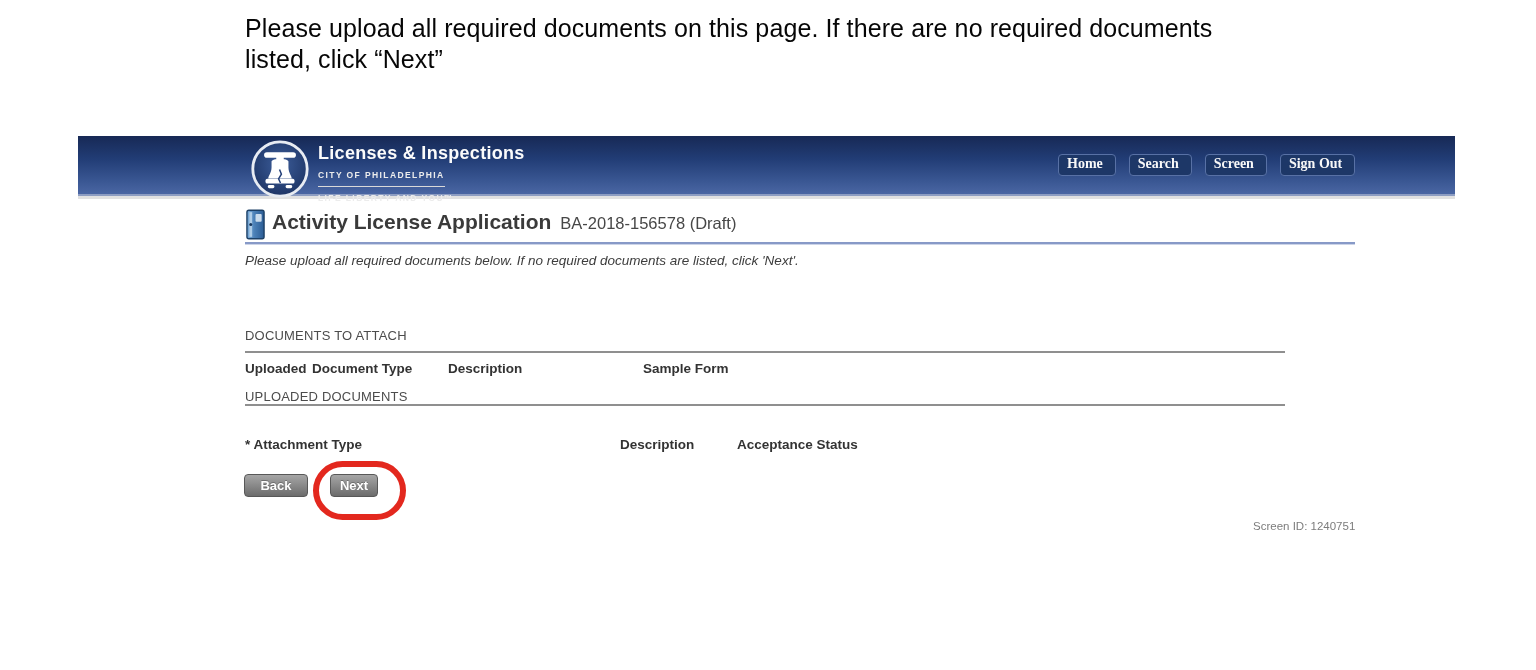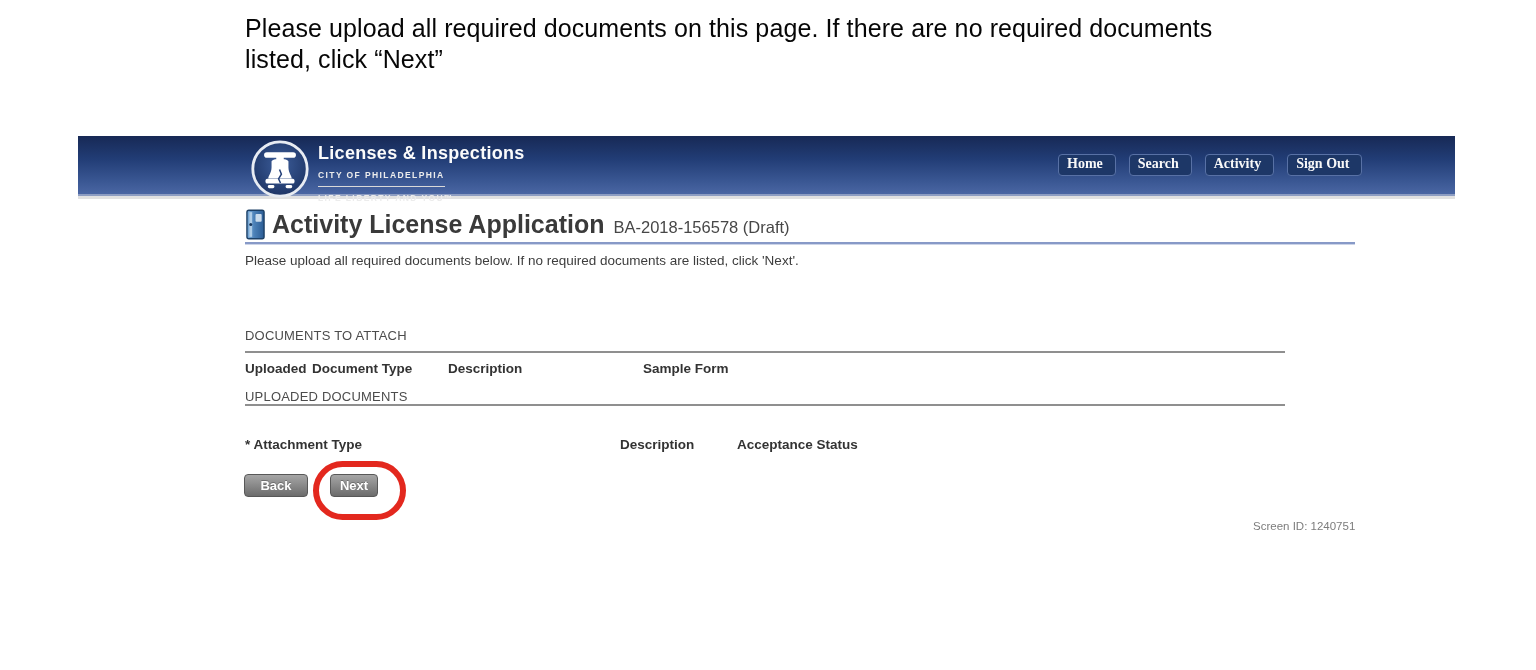--- a/index.html
+++ b/index.html
@@ -29,28 +29,28 @@
   .brand-sub2{font-size:8.5px;font-weight:bold;letter-spacing:1.4px;color:#ececec;margin-top:6px;}
   .nav-row{position:absolute;left:1058px;top:154px;display:flex;gap:13px;}
   .nav-btn{
     background:#1d3767;border:1px solid #5871a5;border-radius:4px;
     color:#f8f8f8;font-family:"Liberation Serif",serif;font-weight:bold;font-size:14px;
     padding:1px 12px 3px 8px;cursor:pointer;white-space:nowrap;
   }
   
   .binder-icon{position:absolute;left:246px;top:209px;}
   .page-title-row{position:absolute;left:272px;top:210px;white-space:nowrap;}
-  .page-title{font-size:25px;font-weight:bold;color:#3a3a3a;}
+  .page-title{font-size:21px;font-weight:bold;color:#3a3a3a;}
   .record-id{font-size:16.5px;color:#474747;margin-left:9px;}
   .title-underline{
     position:absolute;left:245px;top:242px;width:1110px;height:2px;
     background:#8799c7;box-shadow:0 1px 0 #ccd4e8;
   }
   .page-note{
-    position:absolute;left:245px;top:253px;font-size:13.5px;color:#3d3d3d;
+    position:absolute;left:245px;top:253px;font-size:13.5px;font-style:italic;color:#3d3d3d;
   }
   
   .sec-heading{position:absolute;font-size:13px;color:#4c4c4c;letter-spacing:0.2px;}
   .sec-line{position:absolute;left:245px;width:1040px;height:2px;background:#8f8f8f;}
   .col-h{position:absolute;font-size:13.5px;font-weight:bold;color:#333333;white-space:nowrap;}
   
   .gray-btn{
     position:absolute;height:23px;border:1px solid #585858;border-radius:4px;
     background:linear-gradient(#a6a6a6,#6c6c6c);
     color:#ffffff;font-weight:bold;font-size:13px;font-family:"Liberation Sans",sans-serif;
@@ -96,21 +96,21 @@
     <div class="brand-title">Licenses &amp; Inspections</div>
     <div>
       <span class="brand-sub1">CITY OF PHILADELPHIA</span>
     </div>
     <div class="brand-sub2">LIFE LIBERTY AND YOU™</div>
   </div>
 
   <div class="nav-row">
     <button class="nav-btn">Home</button>
     <button class="nav-btn">Search</button>
-    <button class="nav-btn">Activity</button>
+    <button class="nav-btn">Screen</button>
     <button class="nav-btn">Sign Out</button>
   </div>
 
   <div class="binder-icon">
     <svg width="19" height="31" viewBox="0 0 20 32">
       <defs>
         <linearGradient id="bindGrad" x1="0" y1="0" x2="1" y2="0">
           <stop offset="0%" stop-color="#7fb0dd"></stop>
           <stop offset="45%" stop-color="#4a7fb6"></stop>
           <stop offset="100%" stop-color="#2b5c94"></stop>

